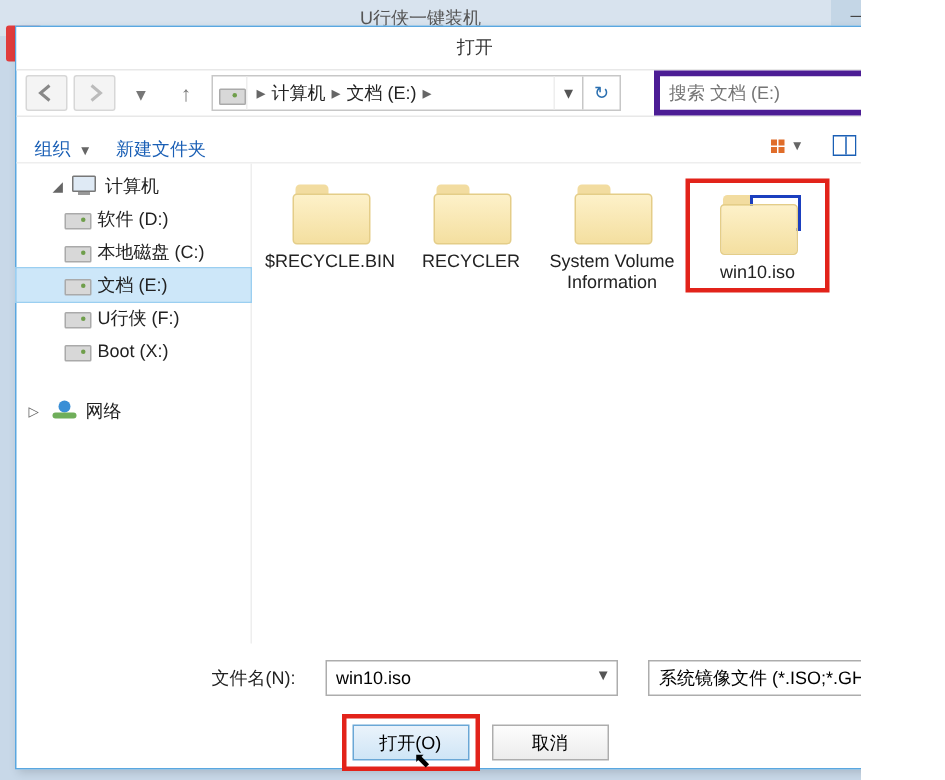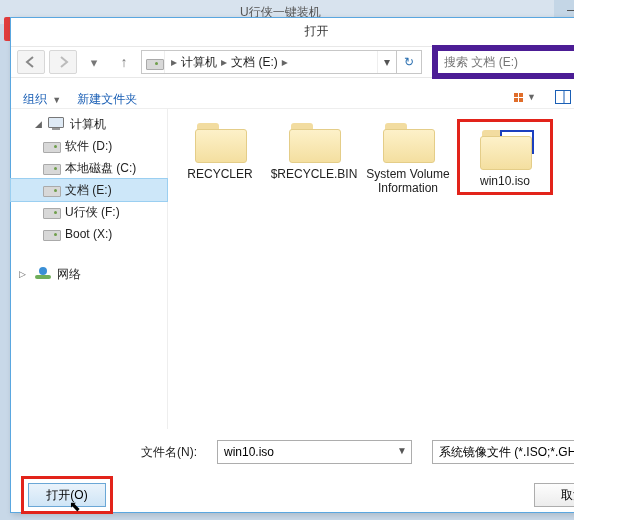--- a/index.html
+++ b/index.html
@@ -22,21 +22,21 @@
   .navrow{height:30px;display:flex;align-items:center;padding:0 6px;gap:4px;border-bottom:1px solid #e8e8e8;}
   .navbtn{width:26px;height:22px;border:1px solid #d7d7d7;border-radius:2px;background:#f4f4f4;color:#777;display:flex;align-items:center;justify-content:center;font-size:13px;}
   .navbtn.noborder{border:none;background:transparent;}
   .navbtn.up{font-size:14px;}
   .crumbwrap{flex:1;height:22px;border:1px solid #c7c7c7;display:flex;align-items:stretch;background:#fff;}
   .crumb-icon{width:22px;display:flex;align-items:center;justify-content:center;border-right:1px solid #eee;}
   .crumbs{flex:1;display:flex;align-items:center;padding-left:2px;color:#222;}
   .crumbs .sep{color:#666;margin:0 4px;}
   .crumb-dd{width:18px;display:flex;align-items:center;justify-content:center;color:#555;border-left:1px solid #eee;}
   .refresh{width:24px;display:flex;align-items:center;justify-content:center;color:#2a6fb0;border-left:1px solid #c7c7c7;}
-  .searchwrap{width:172px;height:22px;border:6px solid #4c1d95;margin-left:6px;position:relative;}
+  .searchwrap{width:172px;height:22px;border:4px solid #4c1d95;margin-left:18px;position:relative;}
   .searchwrap input{width:100%;height:100%;border:none;padding:0 18px 0 6px;font-size:12px;color:#777;outline:none;}
   .searchwrap .sicon{position:absolute;right:4px;top:3px;color:#2a6fb0;font-size:13px;}
   
   .toolbar{height:30px;display:flex;align-items:flex-end;padding:0 12px;gap:16px;}
   .toolbar .link{color:#1a5fb5;cursor:default;}
   .toolbar .link .dd{font-size:9px;color:#666;margin-left:2px;}
   .toolbar .spacer{flex:1;}
   .toolbar .iconbtn{width:22px;height:22px;display:flex;align-items:center;justify-content:center;color:#1a5fb5;}
   .toolbar .viewbtn{display:flex;align-items:center;}
   .toolbar .viewbtn .grid{display:grid;grid-template-columns:repeat(2,4px);grid-template-rows:repeat(2,4px);gap:1px;margin-right:4px;}
@@ -68,21 +68,21 @@
   .fitem.highlighted .folder{margin-top:0;}
   .iso-badge{position:absolute;right:-2px;top:4px;width:30px;height:20px;background:#fff;border:2px solid #1b3fbf;color:#1b3fbf;font-size:11px;font-weight:bold;display:flex;align-items:center;justify-content:center;}
   .iso-badge:before{content:"";position:absolute;left:-4px;top:12px;width:8px;height:8px;border-radius:50%;background:#1b3fbf;}
   
   .bottom{position:absolute;left:0;right:0;top:416px;bottom:0;padding:6px 10px 0 10px;}
   .fnrow{display:flex;align-items:center;gap:20px;margin-bottom:12px;padding-left:120px;}
   .fnlabel{white-space:nowrap;}
   .combo{position:relative;border:1px solid #adadad;height:22px;background:#fff;}
   .combo select,.combo input{width:100%;height:100%;border:none;padding:0 20px 0 6px;font-size:12px;appearance:none;background:transparent;outline:none;}
   .combo .dd{position:absolute;right:4px;top:4px;font-size:10px;color:#555;pointer-events:none;}
-  .btnrow{display:flex;justify-content:space-between;gap:8px;align-items:center;}
+  .btnrow{display:flex;justify-content:center;gap:8px;align-items:center;}
   .btnhl{display:inline-block;border:3px solid #e2231a;padding:4px;}
   .winbtn{min-width:78px;height:24px;border:1px solid #adadad;background:linear-gradient(#fdfdfd,#ececec);font-size:12px;padding:0 10px;position:relative;}
   .winbtn.open{border:1px solid #6aa7d6;background:linear-gradient(#eaf3fb,#cfe5f6);}
   .cursor{position:absolute;left:50%;top:14px;font-size:14px;color:#000;transform:translateX(2px);}
   svg{display:block;}
 </style>
 </head>
 <body>
 
 <div class="stage">
@@ -192,25 +192,25 @@
           <span class="caret">▷</span>
           <span class="ico-net"></span>
           <span>网络</span>
         </div>
       </div>
 
       <div class="filepane">
         <div class="files" id="files-row">
             <div class="fitem">
               <div class="folder"></div>
-              <div class="flabel">RECYCLER</div>
+              <div class="flabel">$RECYCLE.BIN</div>
             </div>
             <div class="fitem">
               <div class="folder"></div>
-              <div class="flabel">$RECYCLE.BIN</div>
+              <div class="flabel">RECYCLER</div>
             </div>
             <div class="fitem">
               <div class="folder"></div>
               <div class="flabel">System Volume Information</div>
             </div>
             <div class="fitem highlighted">
               <div class="folder">
                 <div class="iso-badge">iso</div>
               </div>
               <div class="flabel">win10.iso</div>

